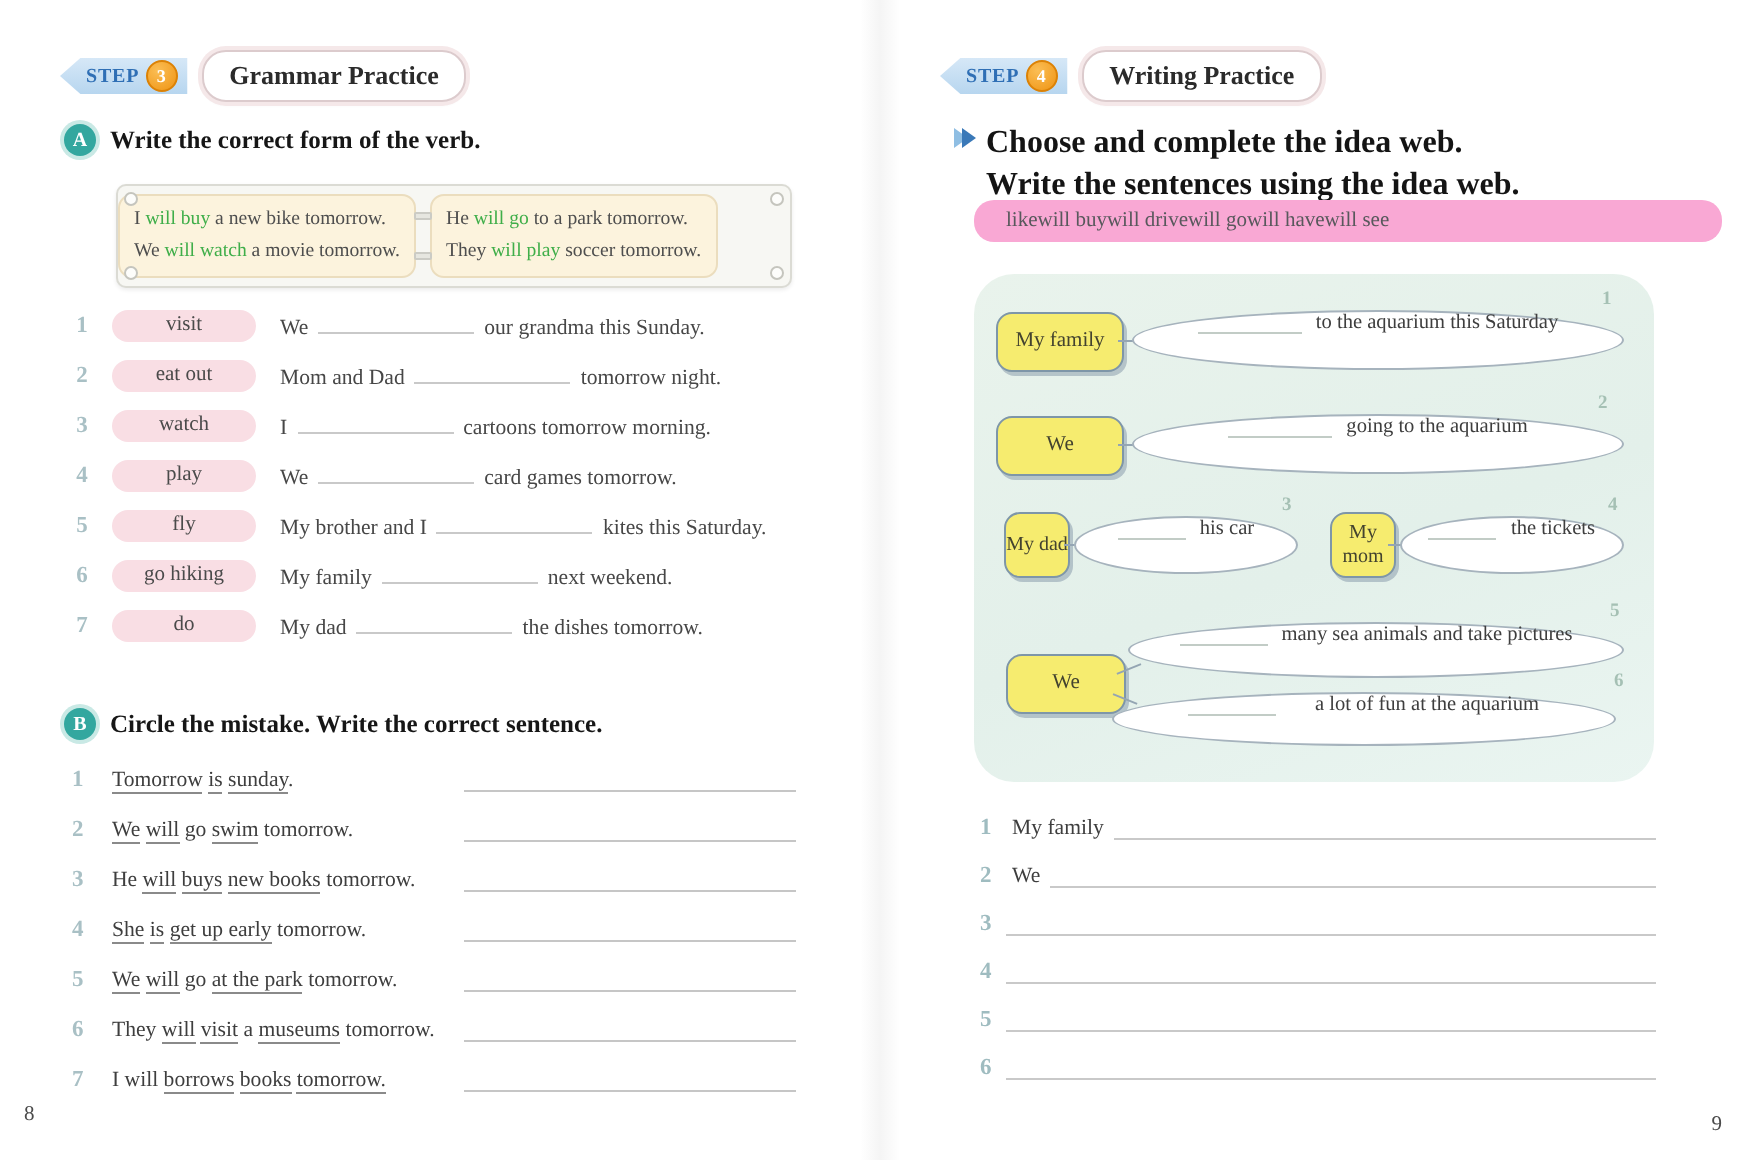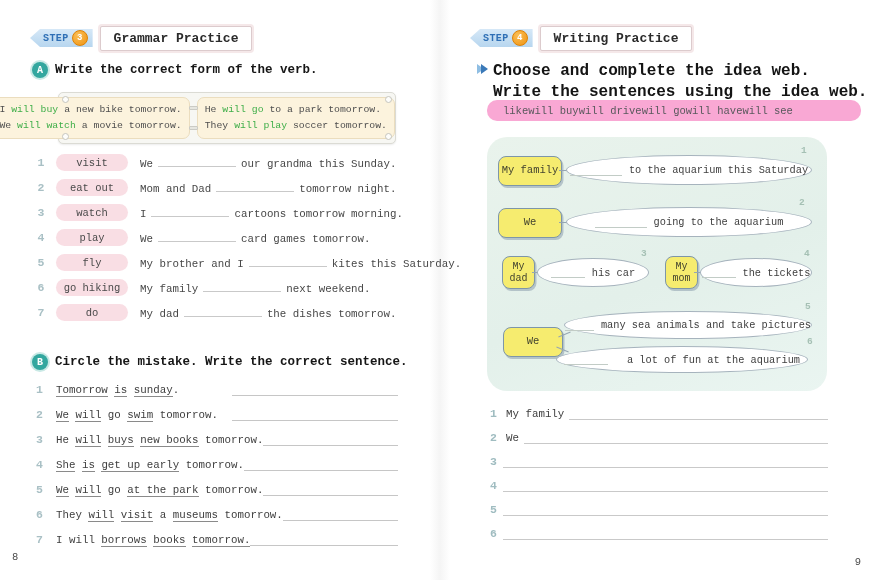--- a/index.html
+++ b/index.html
@@ -1,44 +1,44 @@
 <!DOCTYPE html>
 <html style="--verb-green: #3FAE49; --step-text-blue: #2F6FB5; --coin-orange: #EF9413; --pill-pink: #F9DEE4; --badge-teal: #33A79F; --panel-mint: #E3F0EA; --subject-yellow: #F6EC6F; --number-gray: #A9C0C5;"><head>
 <meta charset="utf-8">
 <style>
   html,body{margin:0;padding:0;background:#ffffff;}
   #sheet{position:relative;width:876px;height:580px;background:#ffffff;overflow:hidden;
-         font-family:Liberation Mono, monospace;color:#3e3e3e;}
+         font-family:Liberation Serif, serif;color:#3e3e3e;}
   .gutter{position:absolute;left:430px;top:0;width:20px;height:100%;
           background:linear-gradient(90deg,rgba(0,0,0,0) 0%,rgba(110,110,110,0.07) 50%,rgba(0,0,0,0) 100%);}
 
   
   .step-header{position:absolute;display:flex;align-items:center;height:26px;}
   .step-badge{position:relative;display:flex;align-items:center;gap:3px;height:18px;box-sizing:border-box;
               padding:2px 5px 2px 13px;background:linear-gradient(180deg,#D6E8F7,#B7D6EF);
               clip-path:polygon(0 50%,16% 0,100% 0,100% 100%,16% 100%);}
   .step-label{font-size:10px;font-weight:bold;letter-spacing:.4px;color:var(--step-text-blue,#2F6FB5);}
   .step-coin{width:14px;height:14px;border-radius:50%;display:flex;align-items:center;justify-content:center;
              background:radial-gradient(circle at 35% 30%,#FBBE55,var(--coin-orange,#EF9413));
              border:1px solid #DC8206;color:#fff;font-size:9px;font-weight:bold;}
-  .title-box{margin-left:7px;background:#fff;border:1px solid #DCCBCD;border-radius:2px;padding:4px 13px;
+  .title-box{margin-left:7px;background:#fff;border:1px solid #DCCBCD;border-radius:12px;padding:4px 13px;
              font-size:13px;font-weight:bold;color:#2b2b2b;
              box-shadow:0 0 0 2px #F5E8E9,0 1px 2px rgba(0,0,0,0.08);}
 
   
   .sec-head{position:absolute;display:flex;align-items:center;gap:7px;}
   .sec-badge{width:16px;height:16px;border-radius:50%;background:var(--badge-teal,#33A79F);color:#fff;
              font-size:10px;font-weight:bold;display:flex;align-items:center;justify-content:center;
              box-shadow:0 0 0 2px #C9E9E5;flex-shrink:0;}
   .sec-title{font-size:12.5px;font-weight:bold;color:#161616;}
 
   
   .ex-board{position:absolute;left:58px;top:92px;width:336px;height:50px;background:#F7F7F3;
             border:1px solid #DBDBD4;border-radius:5px;box-shadow:0 1px 2px rgba(0,0,0,0.08);
-            display:flex;align-items:center;justify-content:flex-end;}
+            display:flex;align-items:center;justify-content:flex-start;}
   .screw{position:absolute;width:5px;height:5px;border-radius:50%;background:#FDFDFB;border:1px solid #C5C5BE;}
   .screw.tl{left:3px;top:3px;} .screw.tr{right:3px;top:3px;}
   .screw.bl{left:3px;bottom:3px;} .screw.br{right:3px;bottom:3px;}
   .ex-panel{background:#FCF3DD;border:1px solid #EBDDBE;border-radius:7px;padding:4px 7px;
             font-size:9.8px;line-height:1.6;color:#4E4E4E;}
   .ex-line{white-space:pre;}
   .verb{color:var(--verb-green,#3FAE49);}
   .ex-clip{width:9px;height:24px;margin:0 -1px;z-index:1;display:flex;flex-direction:column;
            justify-content:space-between;align-items:center;}
   .ex-clip::before,.ex-clip::after{content:"";width:9px;height:4px;background:#E6E6E0;
@@ -79,21 +79,21 @@
              background:linear-gradient(160deg,#E9F3EC 0%,var(--panel-mint,#E3F0EA) 55%,#EAF5F1 100%);}
   .subj{position:absolute;background:var(--subject-yellow,#F6EC6F);border:1.5px solid #7E96A8;border-radius:8px;
         box-shadow:1.5px 2px 0 rgba(120,140,160,0.45);display:flex;align-items:center;justify-content:center;
         font-size:10.5px;color:#43432f;text-align:center;line-height:1.12;box-sizing:border-box;}
   #subj1{left:11px;top:19px;width:64px;height:30px;}
   #subj2{left:11px;top:71px;width:64px;height:30px;}
   #subj3a{left:15px;top:119px;width:33px;height:33px;font-size:10px;}
   #subj3b{left:178px;top:119px;width:33px;height:33px;font-size:10px;}
   #subj4{left:16px;top:190px;width:60px;height:30px;}
   .bubble{position:absolute;background:#fff;border:1px solid #A6B3BD;border-radius:50%;
-          display:flex;align-items:center;justify-content:center;box-sizing:border-box;}
+          display:flex;align-items:flex-start;justify-content:center;box-sizing:border-box;}
   .bubble .blank{border-bottom:1px solid #C2CCC6;width:52px;height:10px;margin-right:7px;flex-shrink:1;}
   .bubble .btext{font-size:10.3px;color:#3E3E3E;white-space:nowrap;}
   #bub1{left:79px;top:18px;width:246px;height:30px;}
   #bub2{left:79px;top:70px;width:246px;height:30px;}
   #bub3{left:50px;top:121px;width:112px;height:29px;}
   #bub4{left:213px;top:121px;width:112px;height:29px;}
   #bub3 .blank,#bub4 .blank{width:34px;}
   #bub5{left:77px;top:174px;width:248px;height:28px;}
   #bub6{left:69px;top:209px;width:252px;height:27px;gap:12px;}
   #bub5 .blank,#bub6 .blank{width:44px;}

